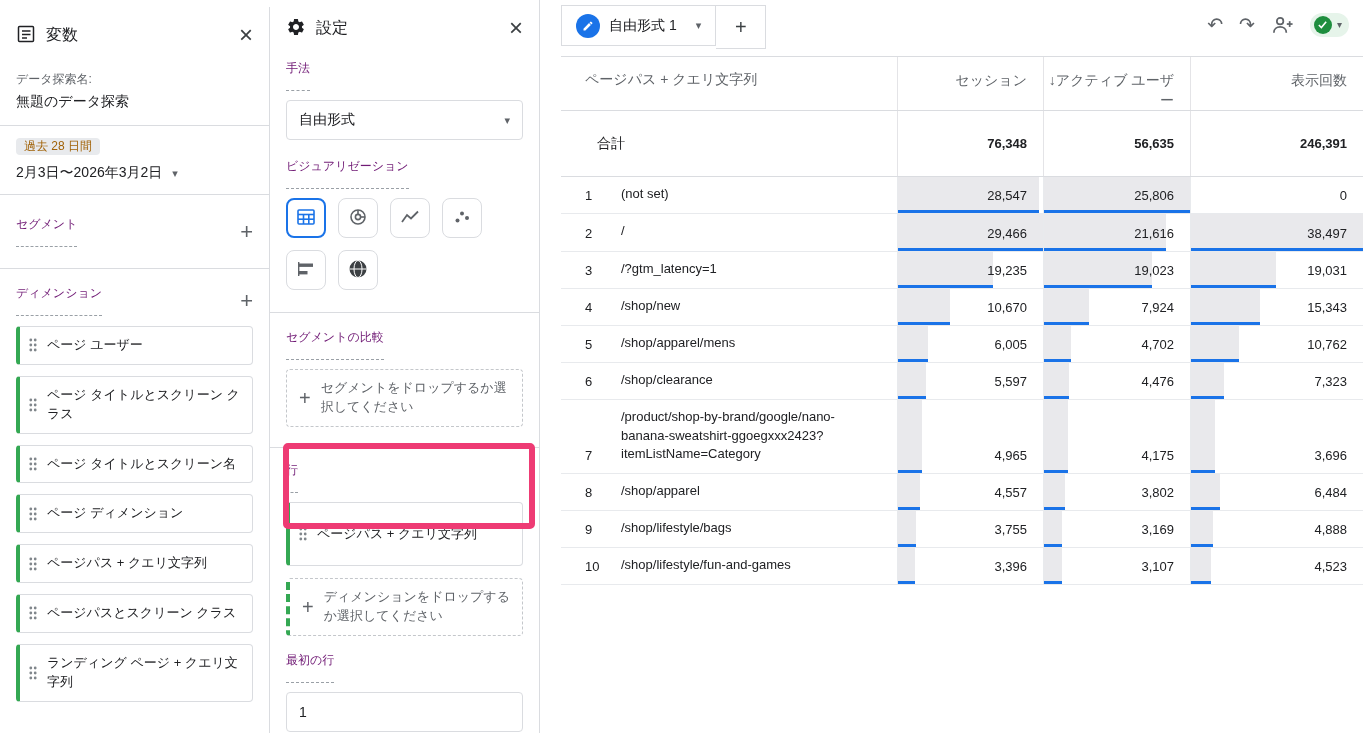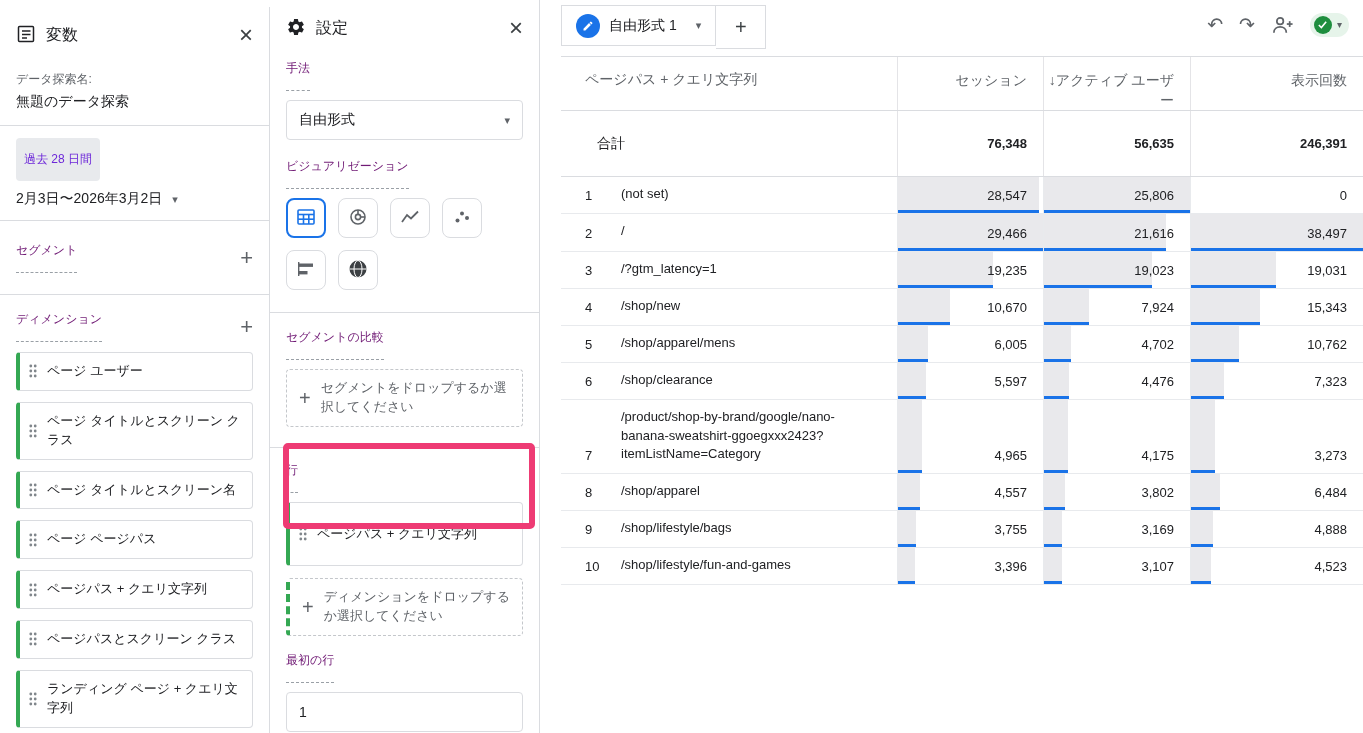--- a/index.html
+++ b/index.html
@@ -16,21 +16,21 @@
   .panel-title { font-size: 16px; font-weight: 400; }
   .spacer { flex: 1; }
   .close-x { font-size: 24px; color: #3c4043; cursor: pointer; line-height: 1; font-weight: 300; }
   .hr { border-top: 1px solid #dadce0; }
   .sec { padding: 12px 16px; }
   .small-label { font-size: 12px; color: #5f6368; }
   .dashed-label { font-size: 12px; color: #701a75; border-bottom: 1px dashed #9aa0a6; padding-bottom: 13px; display: inline-block; }
   .row-flex { display: flex; align-items: center; }
   .plus-btn { font-size: 22px; color: #5f6368; font-weight: 300; cursor: pointer; line-height: 1; }
   .name-value { font-size: 14px; margin-top: 5px; }
-  .badge { display: inline-block; background: #e8eaed; border-radius: 4px; padding: 13px 8px; font-size: 12px; color: #6d28d9; }
+  .badge { display: inline-block; background: #e8eaed; border-radius: 4px; padding: 0 8px; font-size: 12px; color: #a16207; }
   .date-row { display: flex; align-items: center; margin-top: 9px; font-size: 14px; }
   .caret { color: #5f6368; font-size: 11px; margin-left: 10px; }
   
   .chip-list { padding: 6px 16px 0; }
   .chip {
     display: flex; align-items: center; gap: 9px; background: #fff;
     border: 1px solid #dadce0; border-left: 4px solid #34a853; border-radius: 4px;
     padding: 9px 8px; font-size: 13px; line-height: 1.45; margin-bottom: 11px; cursor: grab;
   }
   .chip .handle { flex: 0 0 auto; display: flex; }
@@ -195,21 +195,21 @@
     <span class="handle">
       <svg width="10" height="16" viewBox="0 0 10 16" fill="#80868b">
         <circle cx="2.8" cy="3" r="1.4"></circle>
             <circle cx="7.2" cy="3" r="1.4"></circle>
             <circle cx="2.8" cy="8" r="1.4"></circle>
         <circle cx="7.2" cy="8" r="1.4"></circle>
             <circle cx="2.8" cy="13" r="1.4"></circle>
             <circle cx="7.2" cy="13" r="1.4"></circle>
       </svg>
     </span>
-    <span>ページ ページパス</span>
+    <span>ページ ディメンション</span>
   </div>
 
   <div class="chip">
     <span class="handle">
       <svg width="10" height="16" viewBox="0 0 10 16" fill="#80868b">
         <circle cx="2.8" cy="3" r="1.4"></circle>
             <circle cx="7.2" cy="3" r="1.4"></circle>
             <circle cx="2.8" cy="8" r="1.4"></circle>
         <circle cx="7.2" cy="8" r="1.4"></circle>
             <circle cx="2.8" cy="13" r="1.4"></circle>
@@ -536,21 +536,21 @@
     <div class="td-met">
             <span class="bar" style="width: 16.8%;"></span>
             <span class="val">4,965</span>
           </div>
     <div class="td-met">
             <span class="bar" style="width: 16.2%;"></span>
             <span class="val">4,175</span>
           </div>
     <div class="td-met">
             <span class="bar" style="width: 13.9%;"></span>
-            <span class="val">3,273</span>
+            <span class="val">3,696</span>
           </div>
   </div>
 
   <div class="trow trow-data">
     <div></div>
     <div class="td-rank">8</div>
     <div class="td-path">/shop/apparel</div>
     <div class="td-met">
             <span class="bar" style="width: 15.5%;"></span>
             <span class="val">4,557</span>

